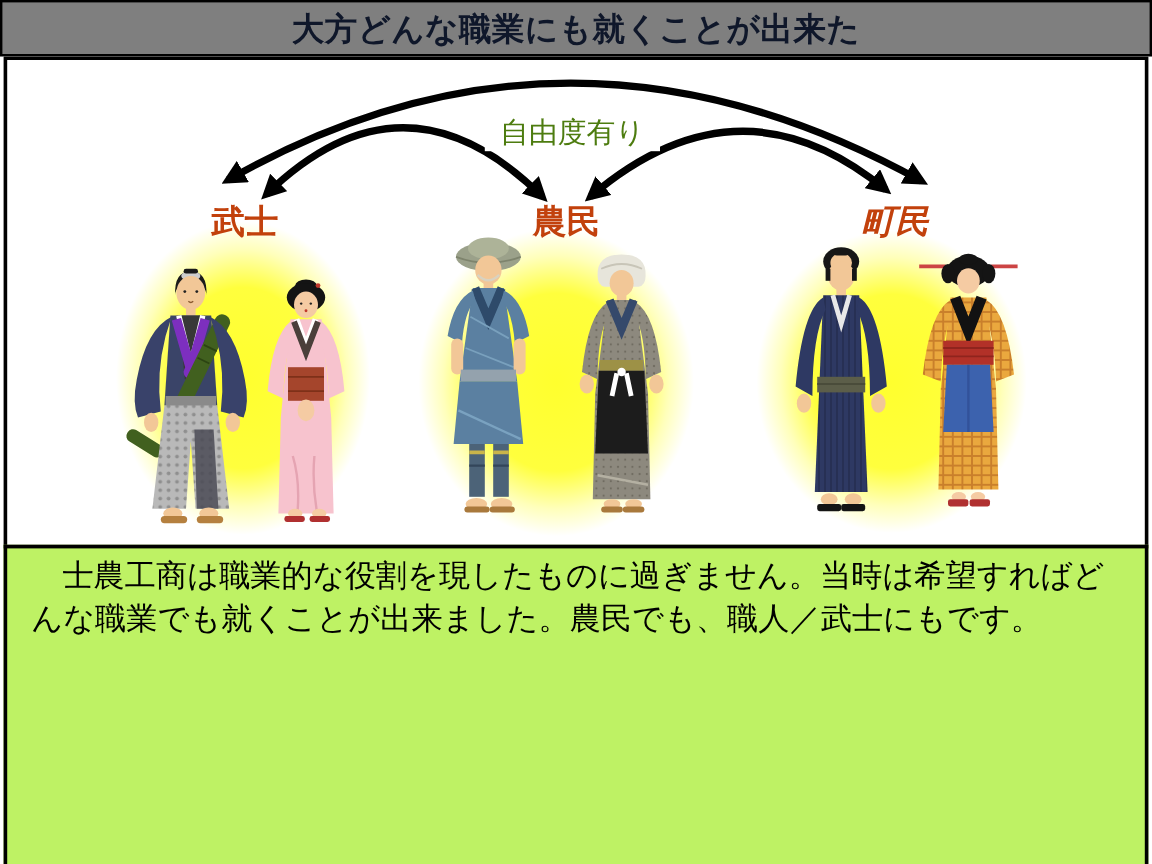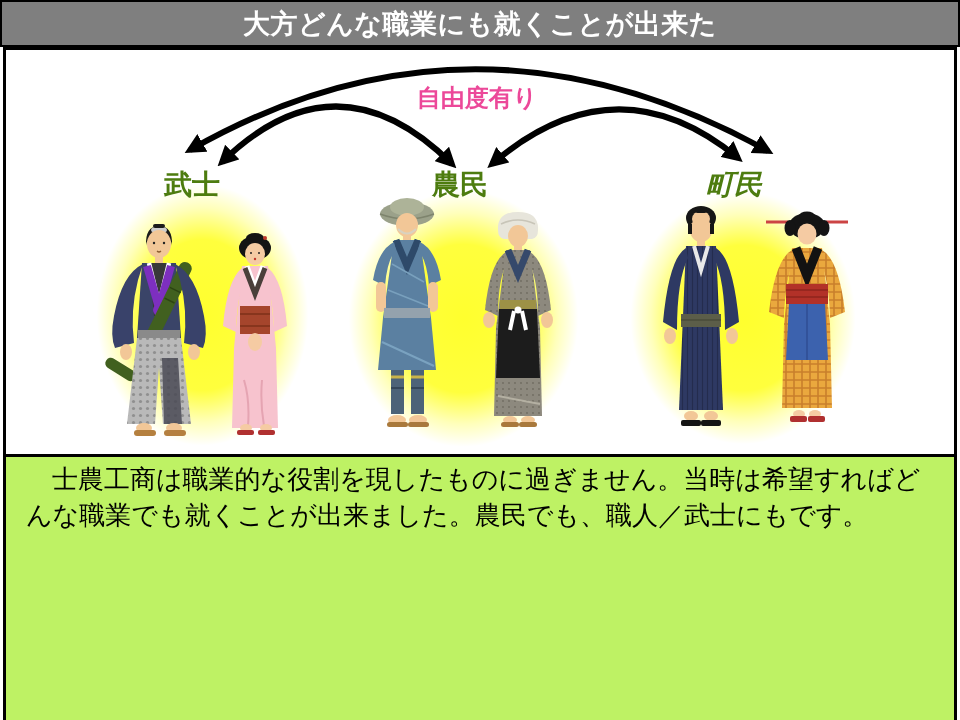--- a/index.html
+++ b/index.html
@@ -2,36 +2,36 @@
 <html><head>
 <meta charset="utf-8">
 <style>
   html,body{margin:0;padding:0;background:#fff;}
   .slide{position:relative;width:960px;height:720px;background:#fff;overflow:hidden;
          font-family:"Liberation Sans","DejaVu Sans",sans-serif;}
 
   
   .title-bar{position:absolute;left:0;top:0;width:960px;height:47px;background:#7f7f7f;
              border:2px solid #000;box-sizing:border-box;display:flex;align-items:center;justify-content:center;}
-  .title-bar span{color:#ffffff;font-size:27px;font-weight:bold;letter-spacing:0.5px;}
+  .title-bar span{color:#0f172a;font-size:27px;font-weight:bold;letter-spacing:0.5px;}
 
   
   .figure-box{position:absolute;left:3px;top:47px;width:954px;height:410px;background:#fff;
               border:3px solid #000;box-sizing:border-box;}
   .glow{position:absolute;border-radius:50%;}
   .glow-left  {left:79px; top:120px;width:235px;height:290px;}
   .glow-center{left:330px;top:126px;width:255px;height:285px;}
   .glow-right {left:612px;top:128px;width:250px;height:280px;}
   .glow{background:radial-gradient(closest-side,#ffff2e 0%,#ffff3d 52%,rgba(255,255,130,0.55) 74%,rgba(255,255,255,0) 90%);}
 
   .arrows{position:absolute;left:0;top:0;width:948px;height:190px;}
-  .freedom-label{position:absolute;left:398px;top:32px;width:146px;text-align:center;
-                 font-size:24px;font-weight:bold;color:#ec4899;background:#fff;}
-  .group-label{position:absolute;top:116px;width:80px;text-align:left;
-               font-size:28px;font-weight:bold;color:#4d7c0f;}
+  .freedom-label{position:absolute;left:398px;top:44px;width:146px;text-align:center;
+                 font-size:24px;font-weight:normal;color:#4d7c0f;background:#fff;}
+  .group-label{position:absolute;top:116px;width:80px;text-align:center;
+               font-size:28px;font-weight:bold;color:#c2410c;}
   .gl-samurai{left:158px;} .gl-farmer{left:426px;} .gl-towns{left:700px;font-style:italic;}
 
   .fig{position:absolute;}
   .fig svg{display:block;width:100%;height:100%;}
   .f-sam-man  {left:96px; top:166px;width:112px;height:226px;}
   .f-sam-wom  {left:208px;top:180px;width:82px; height:212px;}
   .f-farm-man {left:348px;top:142px;width:106px;height:242px;}
   .f-farm-wom {left:464px;top:156px;width:96px; height:228px;}
   .f-town-man {left:644px;top:150px;width:102px;height:236px;}
   .f-town-wom {left:752px;top:158px;width:98px; height:228px;}

